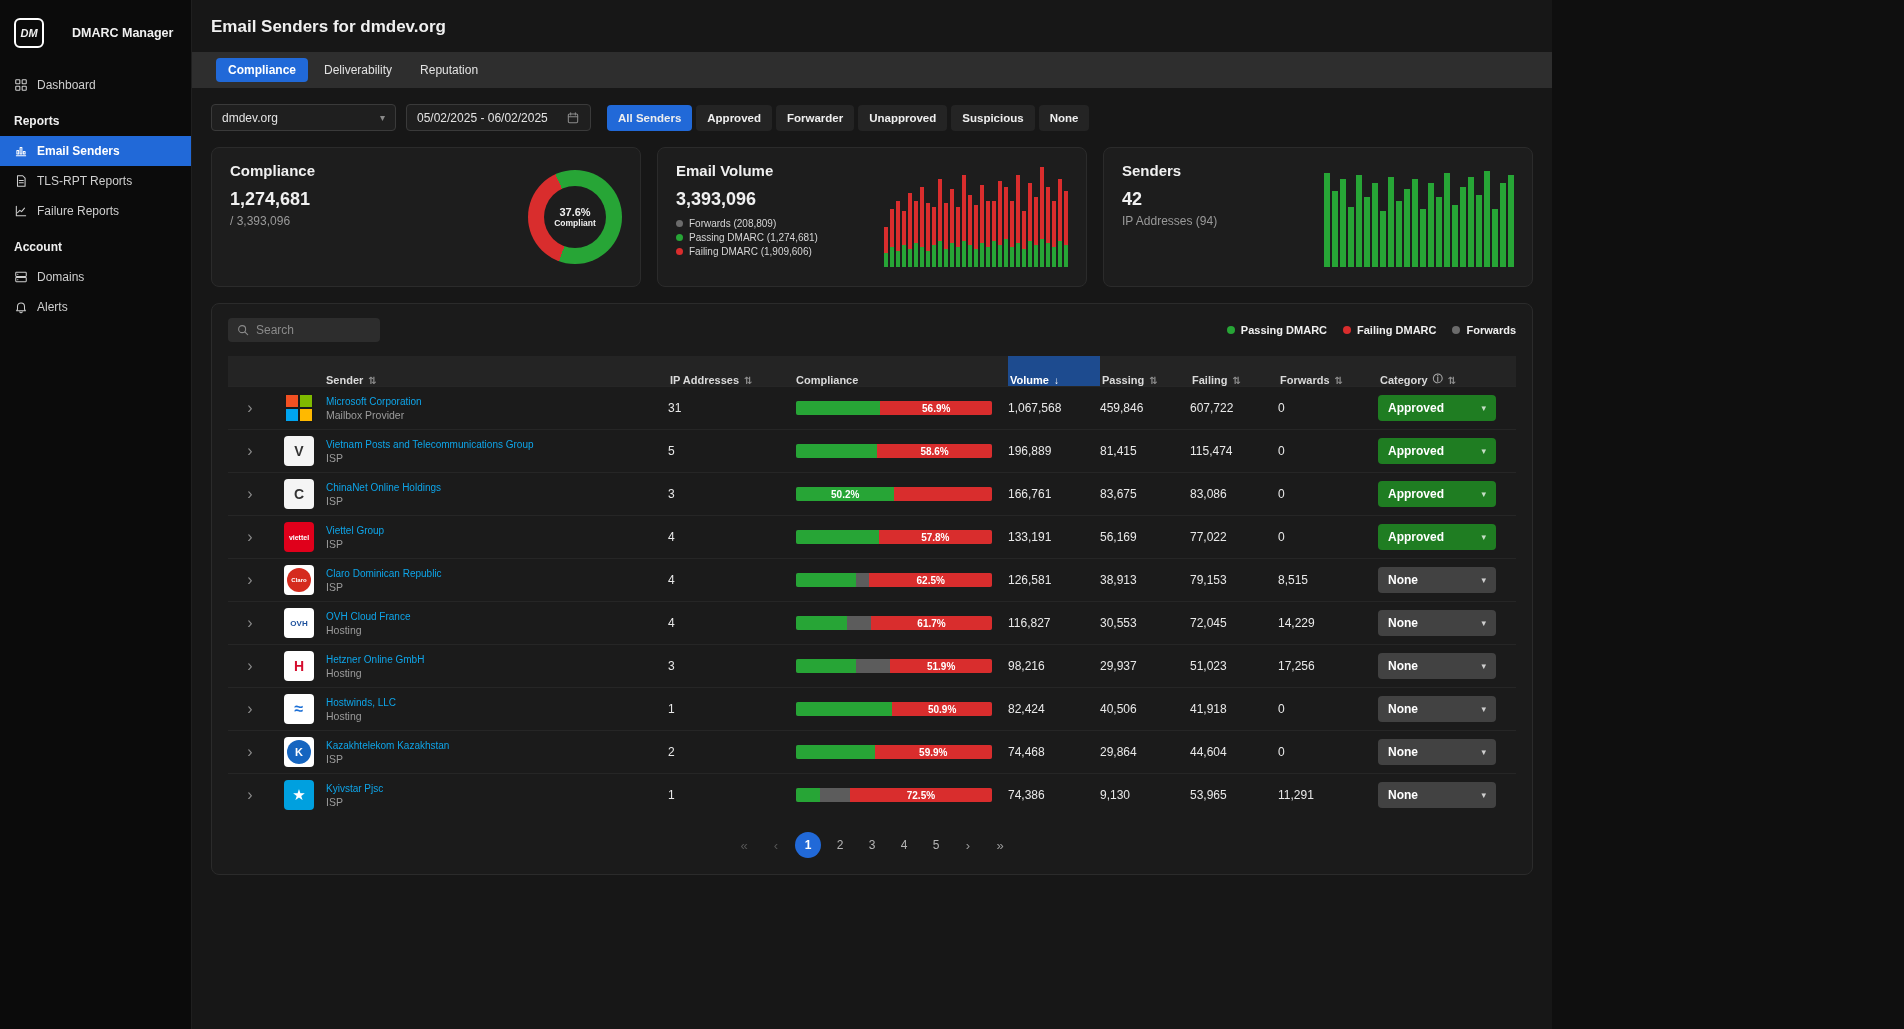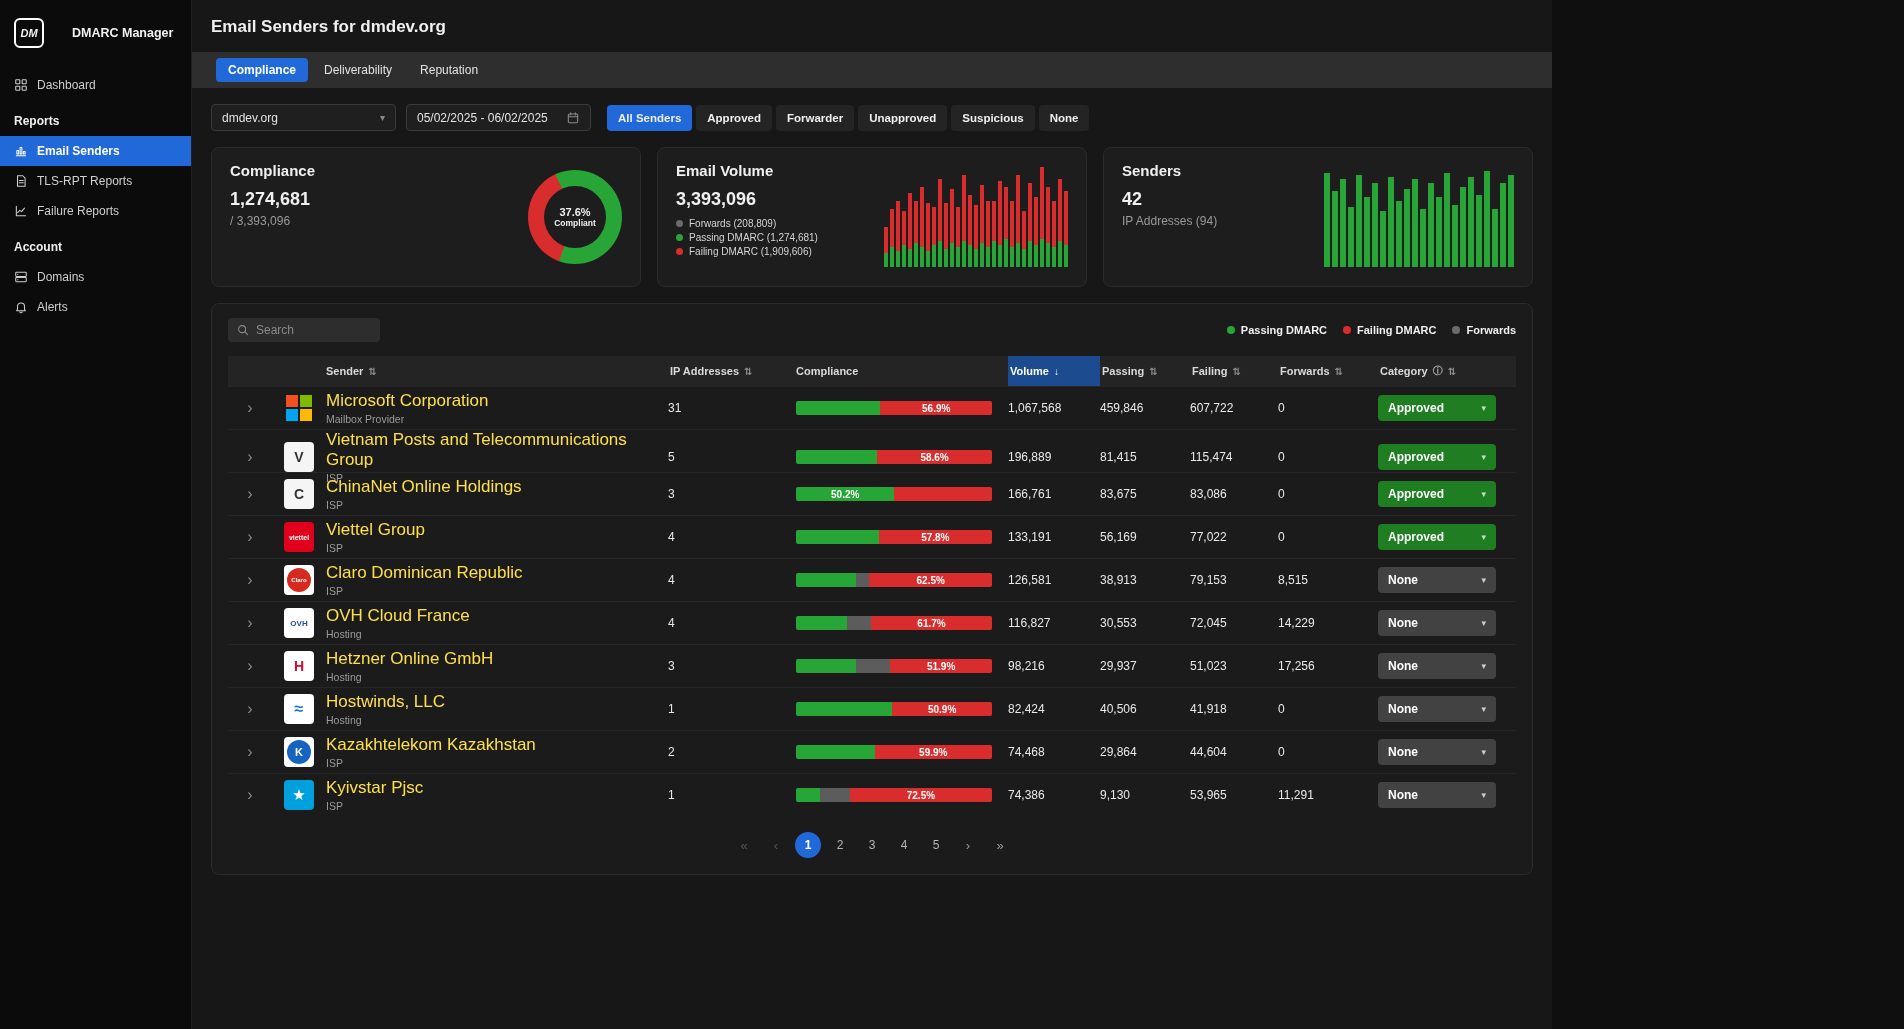--- a/index.html
+++ b/index.html
@@ -63,33 +63,33 @@
   .table-top{display:flex;align-items:center;justify-content:space-between}
   .search{width:152px;height:24px;background:#2d2d2d;border-radius:4px;display:flex;align-items:center;gap:6px;padding:0 8px}
   .search input{background:transparent;border:none;outline:none;color:#ddd;font-size:12px;width:110px;font-family:inherit}
   .search input::placeholder{color:#8a8a8a}
   .tlegend{display:flex;gap:16px;align-items:center}
   .lgd{display:flex;align-items:center;gap:6px;font-size:11px;font-weight:700}
   .lgd .dot{width:8px;height:8px}
 
   .thead-row,.trow{display:grid;grid-template-columns:44px minmax(0,1fr) 128px 212px 92px 90px 88px 100px 138px;align-items:center}
   .thead-row{margin-top:14px;background:#242424;height:30px}
-  .th{display:flex;align-items:center;height:30px;font-size:11px;font-weight:700;color:#dadada;cursor:pointer}
+  .th{display:flex;align-items:flex-end;height:30px;font-size:11px;font-weight:700;color:#dadada;cursor:pointer}
   .th-sender{padding-left:54px}
   .th-volume{background:#1d4b8f;color:#fff}
   .th-volume,.th-passing,.th-failing,.th-forwards,.th-ips,.th-category{padding-left:2px}
   .sort{font-size:10px;color:#8f8f8f;margin-left:5px}
   .sort.active{color:#fff}
   .info{font-size:10px;color:#a8a8a8;margin-left:5px}
 
   .trow{height:43px;border-top:1px solid #262626}
   .td{font-size:12px;color:#e9e9e9}
   .td-chevron{display:flex;justify-content:center;color:#8a8a8a;font-size:16px;cursor:pointer}
   .td-sender{display:flex;align-items:center;gap:12px;padding-left:12px}
-  .sender-name{font-size:17px;color:#fde047}
+  .sender-name{font-size:10px;color:#0ea5e9}
   .sender-type{font-size:10.5px;color:#9b9b9b;margin-top:2px}
   .avatar{width:30px;height:30px;border-radius:4px;display:flex;align-items:center;justify-content:center;font-weight:700;overflow:hidden;flex-shrink:0}
   .ms-grid{display:grid;grid-template-columns:12px 12px;grid-template-rows:12px 12px;gap:2px}
   .av-circle{width:24px;height:24px;border-radius:50%;display:flex;align-items:center;justify-content:center;font-weight:700}
 
   .cbar{width:196px;height:14px;display:flex;border-radius:2px;overflow:hidden;background:#333}
   .cseg{display:flex;align-items:center;justify-content:center;height:100%}
   .cseg.pass{background:var(--pass)}
   .cseg.fwd{background:#5c5c5c}
   .cseg.fail{background:var(--fail)}

